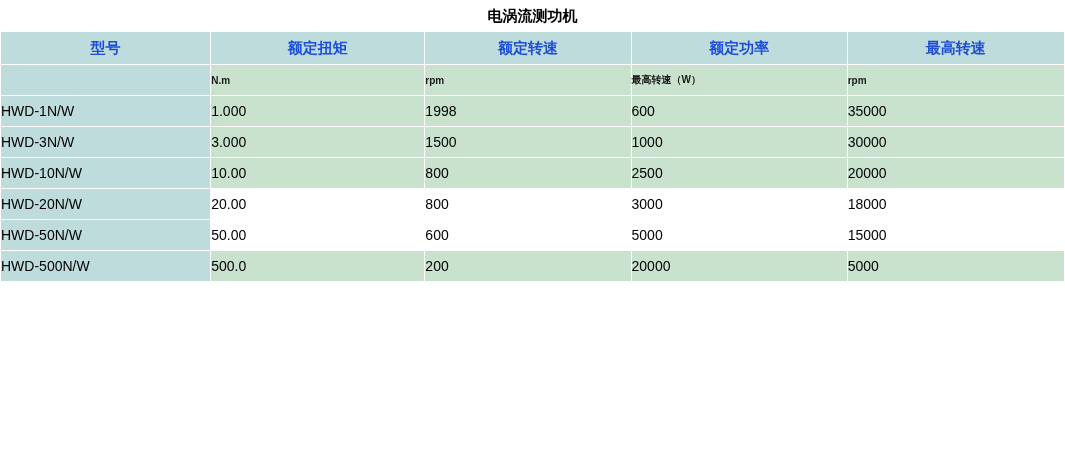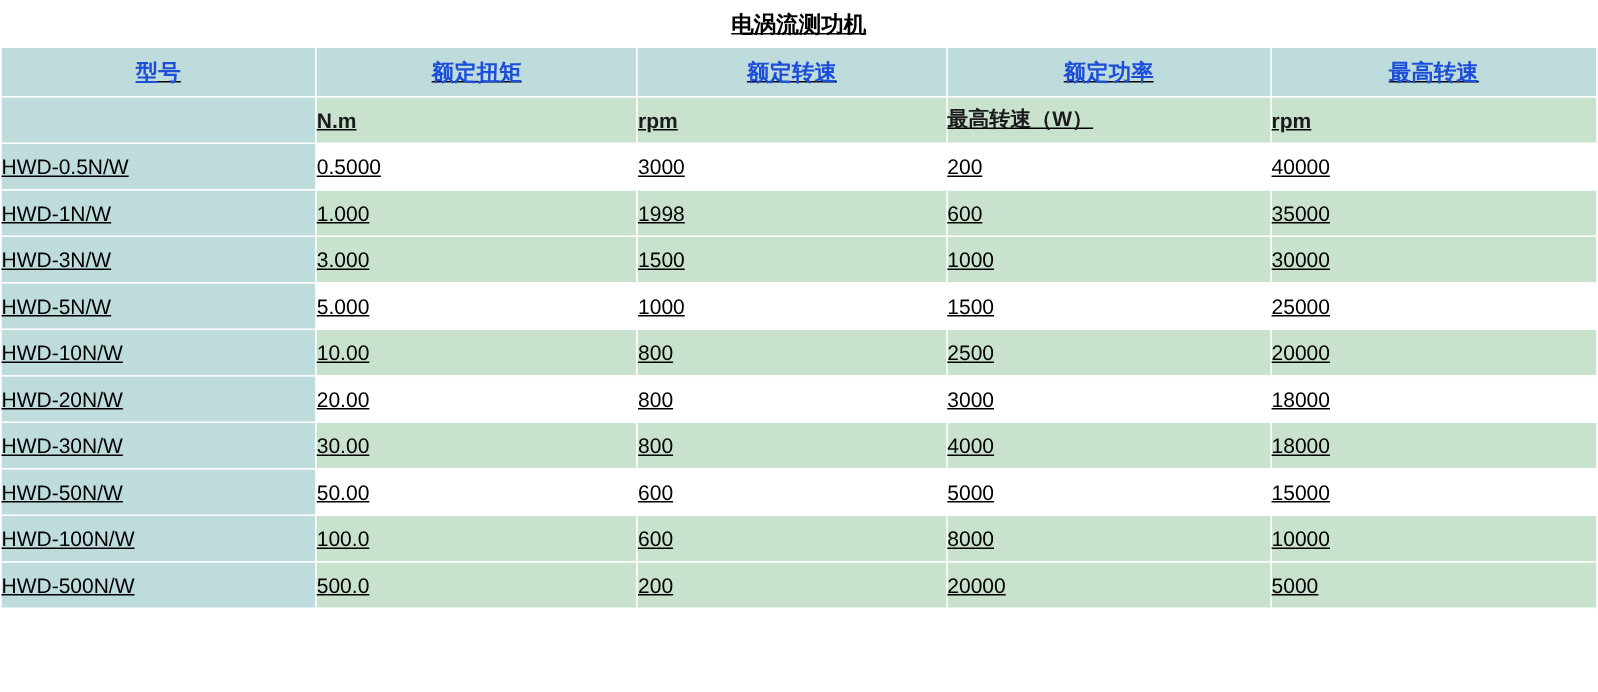--- a/index.html
+++ b/index.html
@@ -11,21 +11,20 @@
     width: 1065px;
     height: 461px;
     font-family: "Liberation Sans", sans-serif;
     color: #000000;
     overflow: hidden;
   }
   .sheet {
     width: 1065px;
     height: 461px;
     box-sizing: border-box;
-    text-decoration: underline;
   }
   table.spec {
     border-collapse: collapse;
     width: 1065px;
     table-layout: fixed;
   }
   table.spec td, table.spec th {
     border: 1px solid #ffffff;
     padding: 0;
     margin: 0;
@@ -46,21 +45,21 @@
     text-align: center;
     font-weight: bold;
     font-size: 15px;
     color: #1d4ed8;
   }
   .hdr2 {
     height: 30px;
     background: #c9e2cd;
     text-align: left;
     font-weight: bold;
-    font-size: 14px;
+    font-size: 10px;
     color: #1a1a1a;
     padding-left: 6px;
   }
   .hdr2.first {
     background: #bfdcdd;
   }
   td.model {
     background: #bfdcdd;
     font-size: 14px;
     padding-left: 6px;
@@ -105,82 +104,54 @@
         <td class="hdr1">最高转速</td>
       </tr>
       <tr>
         <td class="hdr2 first"></td>
         <td class="hdr2">N.m</td>
         <td class="hdr2">rpm</td>
         <td class="hdr2">最高转速（W）</td>
         <td class="hdr2">rpm</td>
       </tr>
 
-      <tr>
-        <td class="model">HWD-0.5N/W</td>
-        <td class="val">0.5000</td>
-        <td class="val">3000</td>
-        <td class="val">200</td>
-        <td class="val">40000</td>
-      </tr>
       <tr class="alt">
         <td class="model">HWD-1N/W</td>
         <td class="val">1.000</td>
         <td class="val">1998</td>
         <td class="val">600</td>
         <td class="val">35000</td>
       </tr>
       <tr class="alt">
         <td class="model">HWD-3N/W</td>
         <td class="val">3.000</td>
         <td class="val">1500</td>
         <td class="val">1000</td>
         <td class="val">30000</td>
-      </tr>
-      <tr>
-        <td class="model">HWD-5N/W</td>
-        <td class="val">5.000</td>
-        <td class="val">1000</td>
-        <td class="val">1500</td>
-        <td class="val">25000</td>
       </tr>
       <tr class="alt">
         <td class="model">HWD-10N/W</td>
         <td class="val">10.00</td>
         <td class="val">800</td>
         <td class="val">2500</td>
         <td class="val">20000</td>
       </tr>
       <tr>
         <td class="model">HWD-20N/W</td>
         <td class="val">20.00</td>
         <td class="val">800</td>
         <td class="val">3000</td>
         <td class="val">18000</td>
       </tr>
-      <tr class="alt">
-        <td class="model">HWD-30N/W</td>
-        <td class="val">30.00</td>
-        <td class="val">800</td>
-        <td class="val">4000</td>
-        <td class="val">18000</td>
-      </tr>
       <tr>
         <td class="model">HWD-50N/W</td>
         <td class="val">50.00</td>
         <td class="val">600</td>
         <td class="val">5000</td>
         <td class="val">15000</td>
-      </tr>
-      <tr class="alt">
-        <td class="model">HWD-100N/W</td>
-        <td class="val">100.0</td>
-        <td class="val">600</td>
-        <td class="val">8000</td>
-        <td class="val">10000</td>
       </tr>
       <tr class="alt">
         <td class="model">HWD-500N/W</td>
         <td class="val">500.0</td>
         <td class="val">200</td>
         <td class="val">20000</td>
         <td class="val">5000</td>
       </tr>
     </tbody>
   </table>

